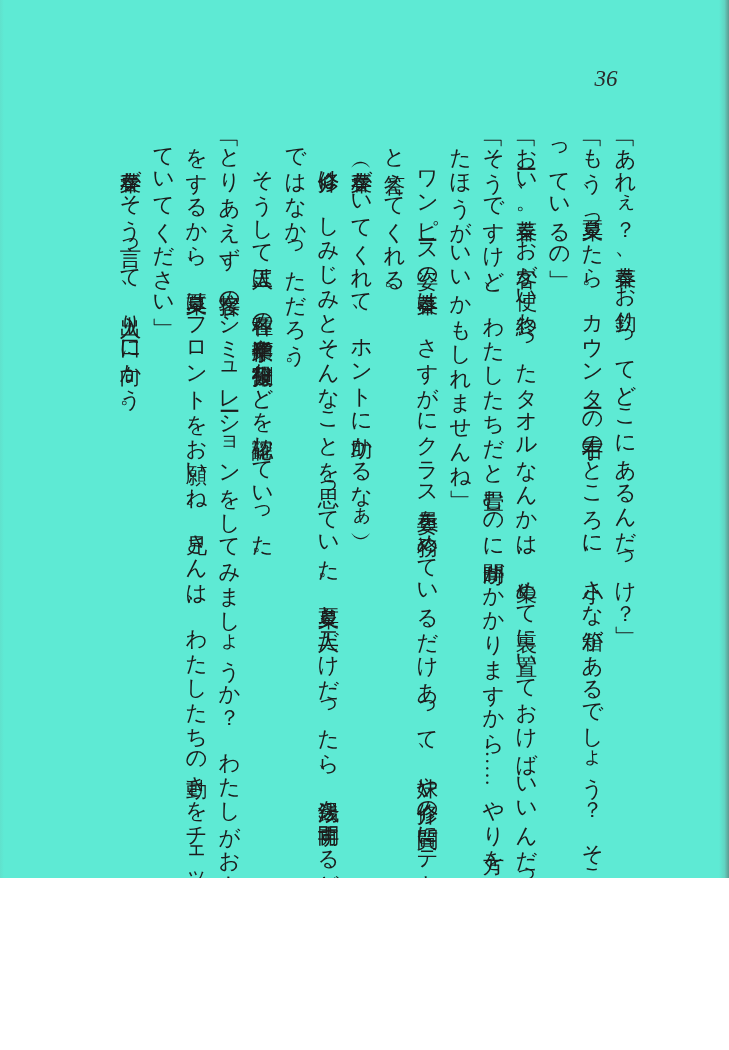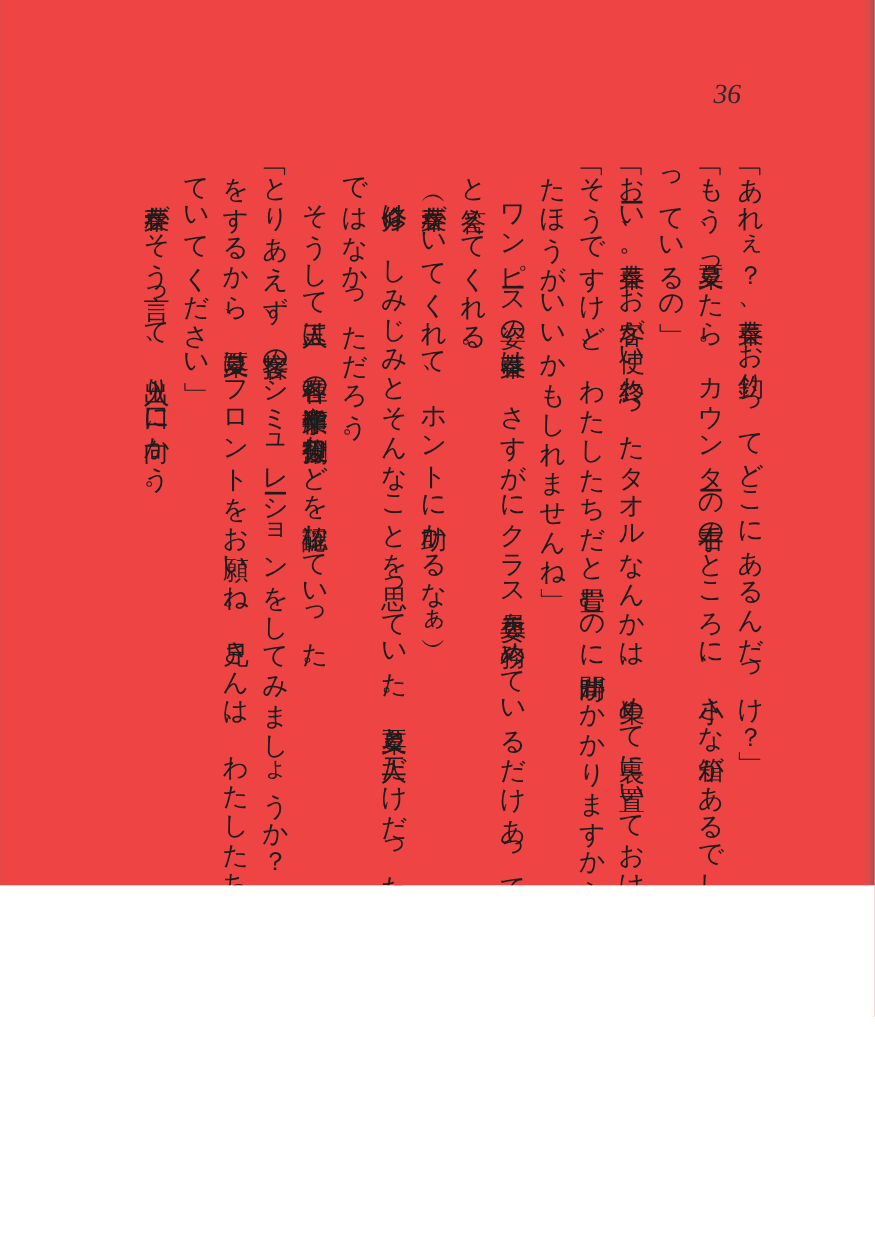--- a/index.html
+++ b/index.html
@@ -3,22 +3,22 @@
 <meta charset="utf-8">
 <style>
   html, body {
     margin: 0;
     padding: 0;
     background: #ffffff;
   }
   .page {
     position: relative;
     width: 729px;
-    height: 738px;
-    background: #ef4444;
+    height: 878px;
+    background: #5eead4;
     overflow: hidden;
     font-family: "Liberation Serif", "DejaVu Serif", serif;
   }
   .page-number {
     position: absolute;
     top: 66px;
     left: 586px;
     width: 40px;
     text-align: center;
     font-size: 23px;

